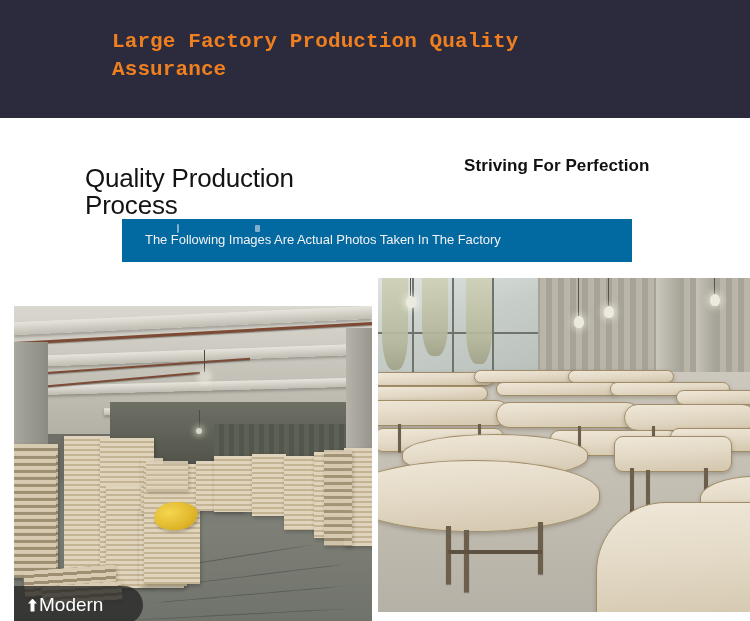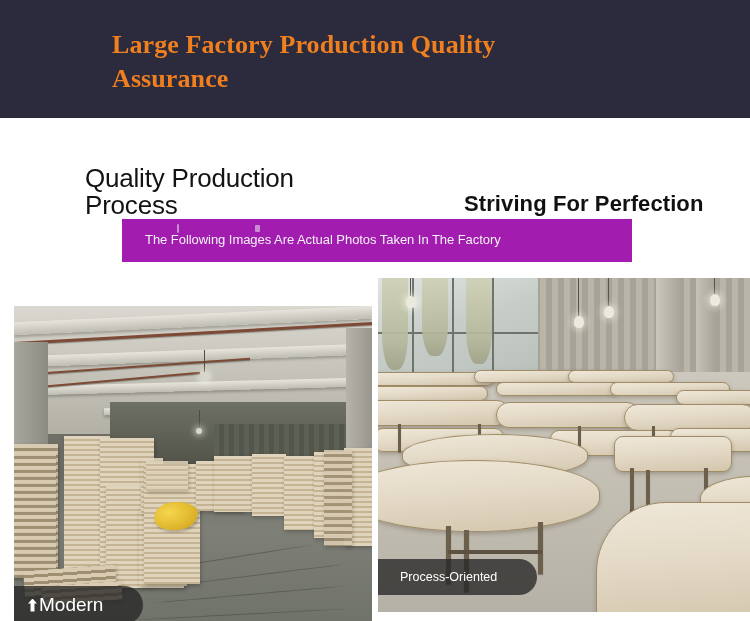--- a/index.html
+++ b/index.html
@@ -25,23 +25,23 @@
     height: 118px;
     background: #2b2b3d;
     overflow: hidden;
   }
   .hero-title {
     position: absolute;
     left: 112px;
     top: 28px;
     width: 430px;
     color: #ef7f1f;
-    font-family: Liberation Serif, serif;
+    font-family: Liberation Mono, monospace;
     font-weight: bold;
-    font-size: 26px;
+    font-size: 21px;
     line-height: 1.32;
     letter-spacing: 0.1px;
   }
 
   
   .content {
     position: absolute;
     left: 0;
     top: 118px;
     width: 750px;
@@ -62,34 +62,33 @@
     letter-spacing: -0.2px;
   }
 
   .tagline {
     position: absolute;
     left: 464px;
     top: 38px;
     color: #111111;
     font-family: "Liberation Sans", sans-serif;
     font-weight: bold;
-    font-size: 22px;
+    font-size: 17px;
     letter-spacing: 0.1px;
     white-space: nowrap;
-    margin-top: 35px;
   }
 
   
   .notice-strip {
     position: absolute;
     left: 122px;
     top: 101px;
     width: 510px;
     height: 43px;
-    background: #a21caf;
+    background: #0369a1;
     overflow: hidden;
   }
   .notice-primary {
     position: absolute;
     left: 23px;
     top: 13px;
     color: #f2f2f4;
     font-family: "Liberation Sans", sans-serif;
     font-weight: normal;
     font-size: 13px;
@@ -459,19 +458,16 @@
         <div class="tleg" style="left:68px;  top:248px; height:58px; width:5px;"></div>
         <div class="tleg" style="left:86px;  top:252px; height:62px; width:5px;"></div>
         <div class="tleg" style="left:160px; top:244px; height:52px; width:5px;"></div>
         <div class="trail" style="left:70px; top:272px; width:94px; height:4px;"></div>
 
         <div class="ttop oval" style="left:322px; top:198px; width:110px; height:46px;"></div>
 
         <div class="ttop" style="left:218px; top:224px; width:190px; height:120px; border-radius: 70px 8px 0 0;"></div>
       </div>
 
-      <div class="photo-caption">
-        <span>Process-Oriented</span>
-      </div>
     </div>
 
   </div>
 </div>
 
 </body></html>

